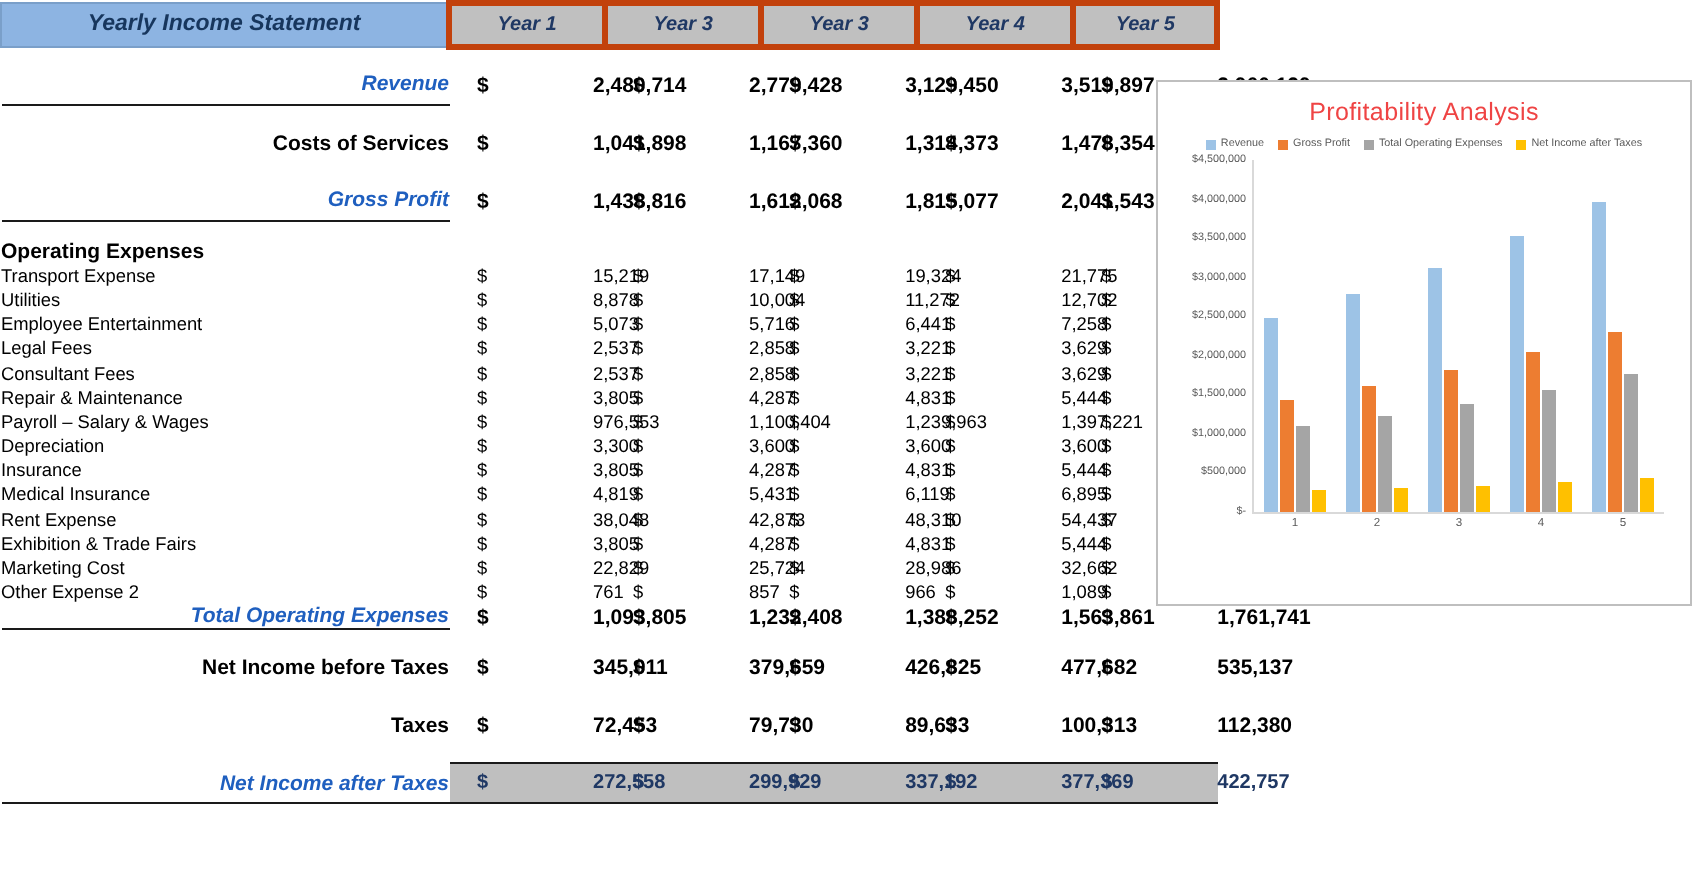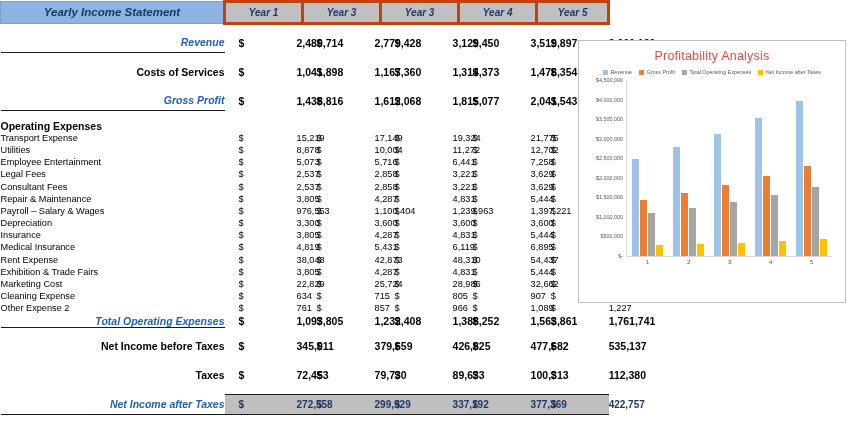--- a/index.html
+++ b/index.html
@@ -474,39 +474,20 @@
             <td class="c-val v-item">25,724</td>
             <td class="c-gap"></td>
             <td class="c-dollar d-item">$</td>
             <td class="c-val v-item">28,986</td>
             <td class="c-gap"></td>
             <td class="c-dollar d-item">$</td>
             <td class="c-val v-item">32,662</td>
             <td class="c-gap"></td>
             <td class="c-dollar d-item">$</td>
             <td class="c-val v-item">36,805</td>
-            <td></td>
-          </tr>
-          <tr class="r">
-            <td class="lab-item" colspan="2">Cleaning Expense</td>
-            <td class="c-gap"></td>
-            <td class="c-dollar d-item">$</td>
-            <td class="c-val v-item">634</td>
-            <td class="c-gap"></td>
-            <td class="c-dollar d-item">$</td>
-            <td class="c-val v-item">715</td>
-            <td class="c-gap"></td>
-            <td class="c-dollar d-item">$</td>
-            <td class="c-val v-item">805</td>
-            <td class="c-gap"></td>
-            <td class="c-dollar d-item">$</td>
-            <td class="c-val v-item">907</td>
-            <td class="c-gap"></td>
-            <td class="c-dollar d-item">$</td>
-            <td class="c-val v-item">1,022</td>
             <td></td>
           </tr>
           <tr class="r">
             <td class="lab-item" colspan="2">Other Expense 2</td>
             <td class="c-gap"></td>
             <td class="c-dollar d-item">$</td>
             <td class="c-val v-item">761</td>
             <td class="c-gap"></td>
             <td class="c-dollar d-item">$</td>
             <td class="c-val v-item">857</td>

